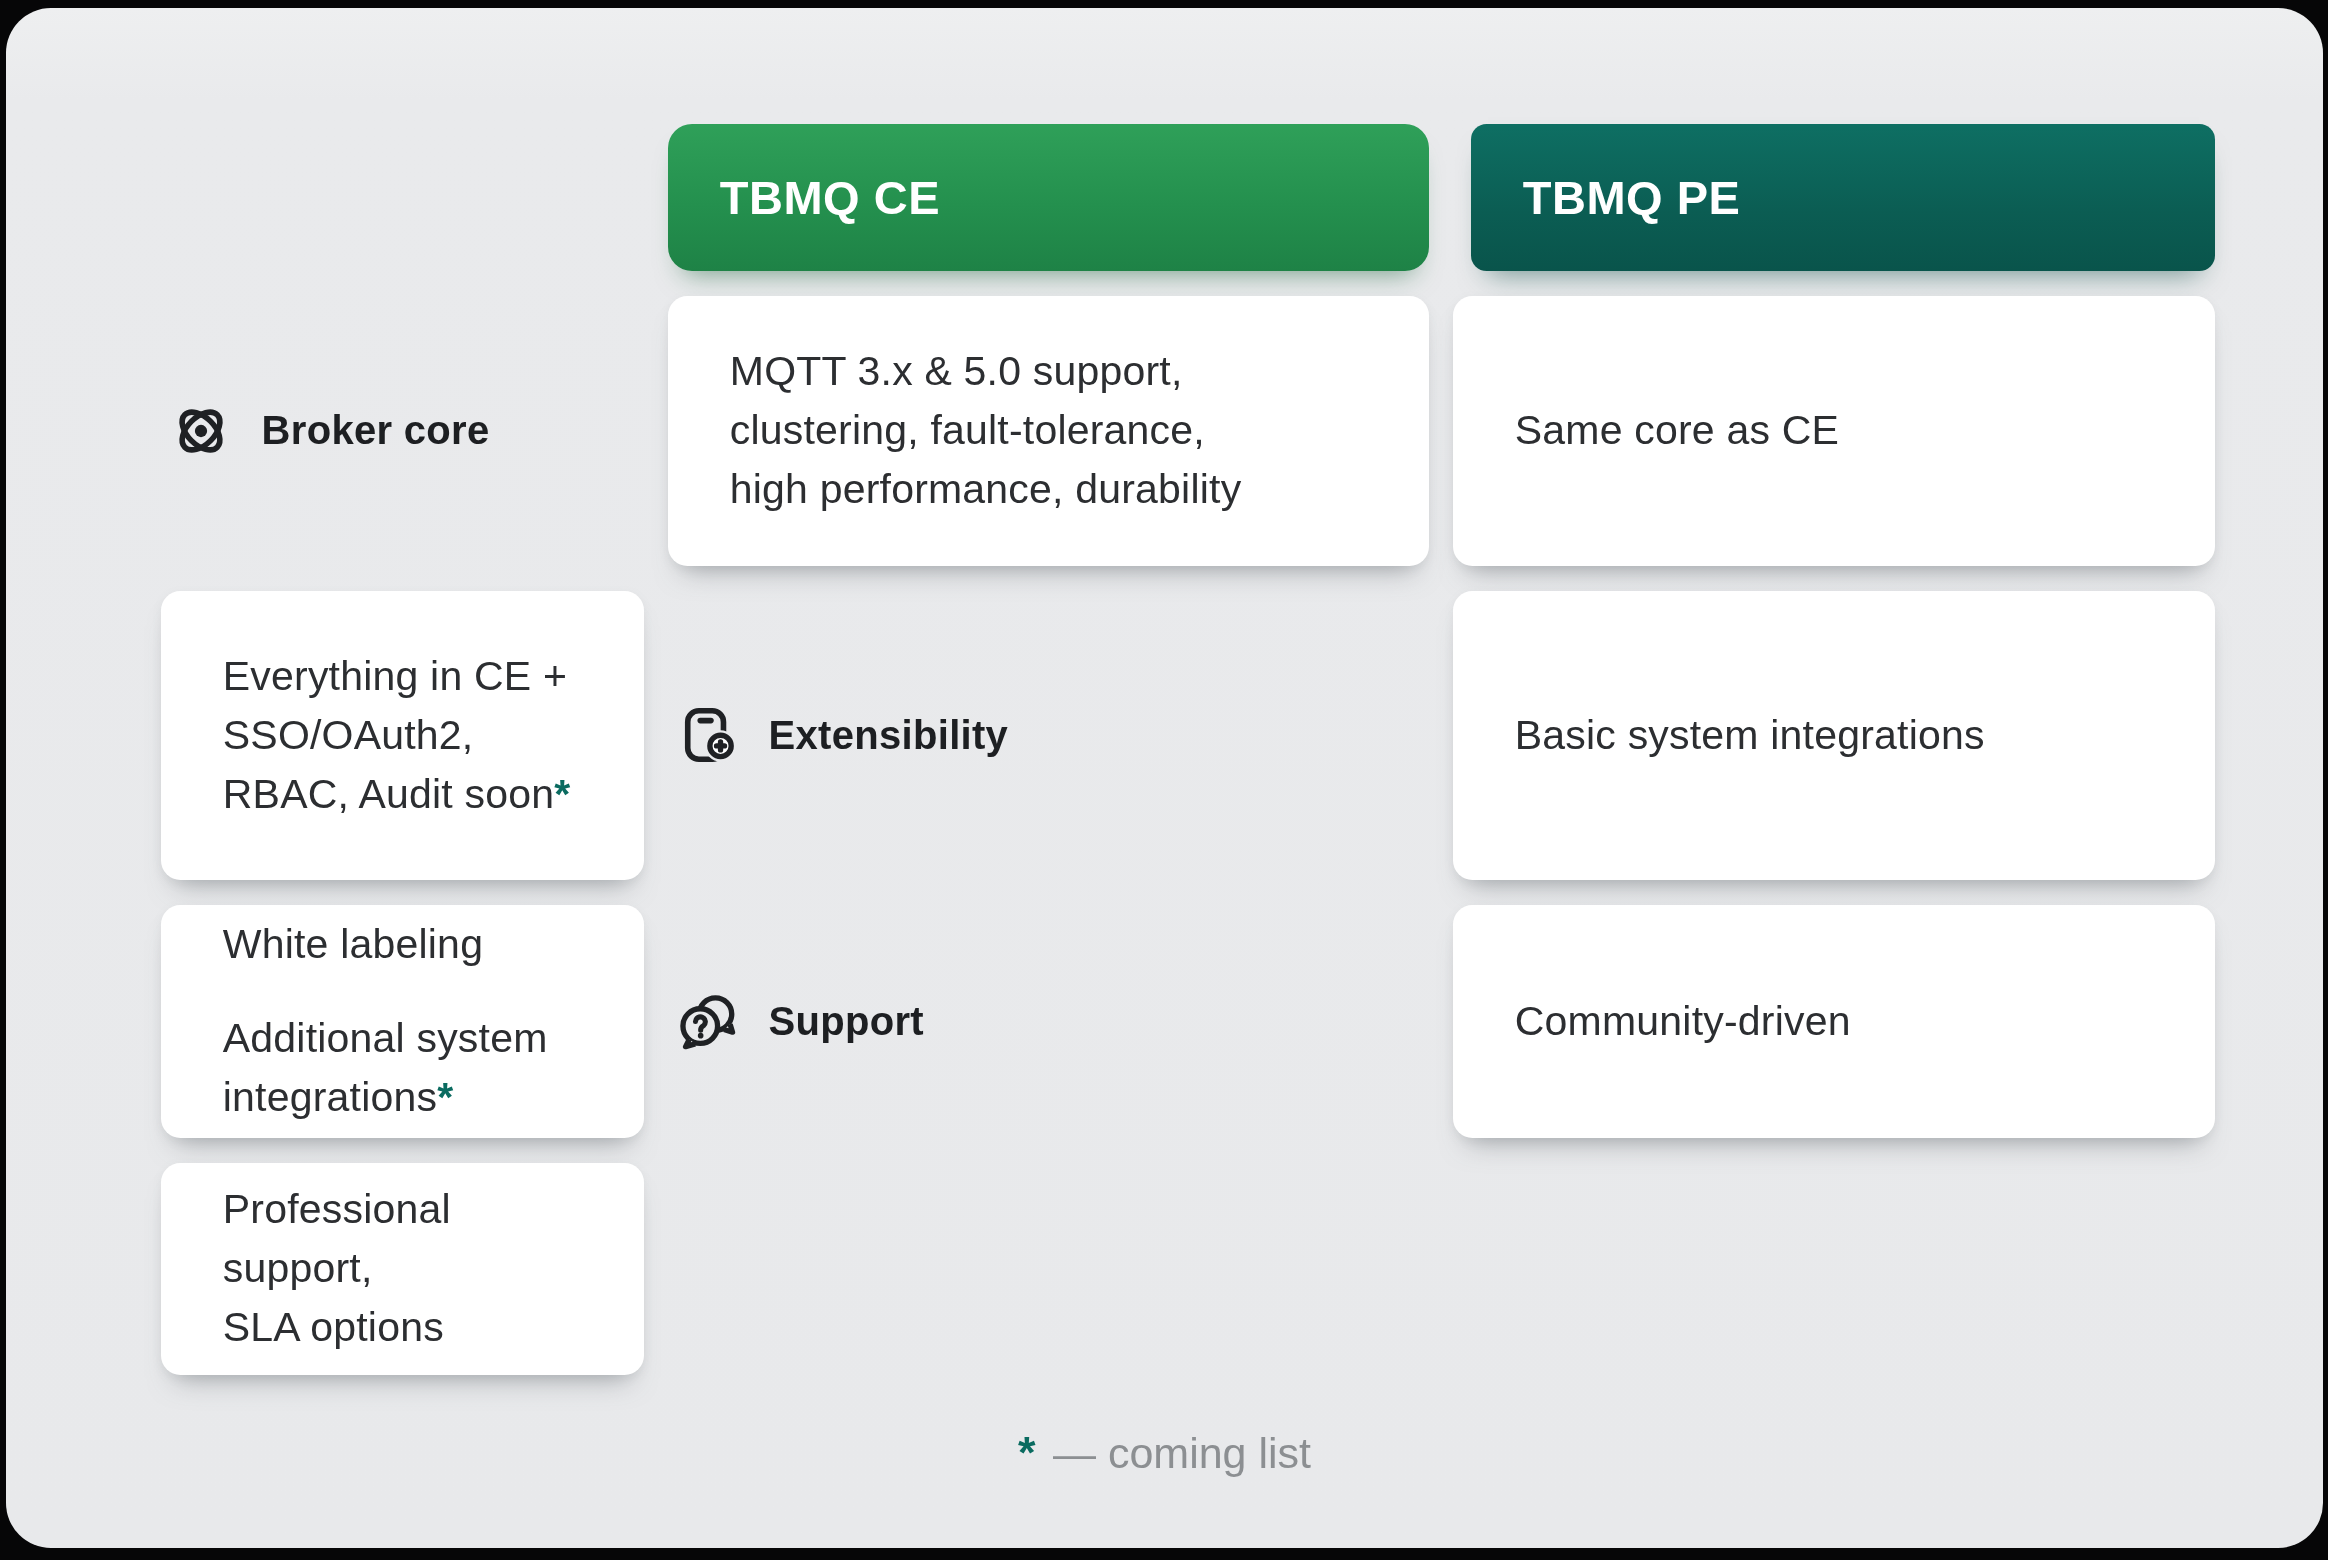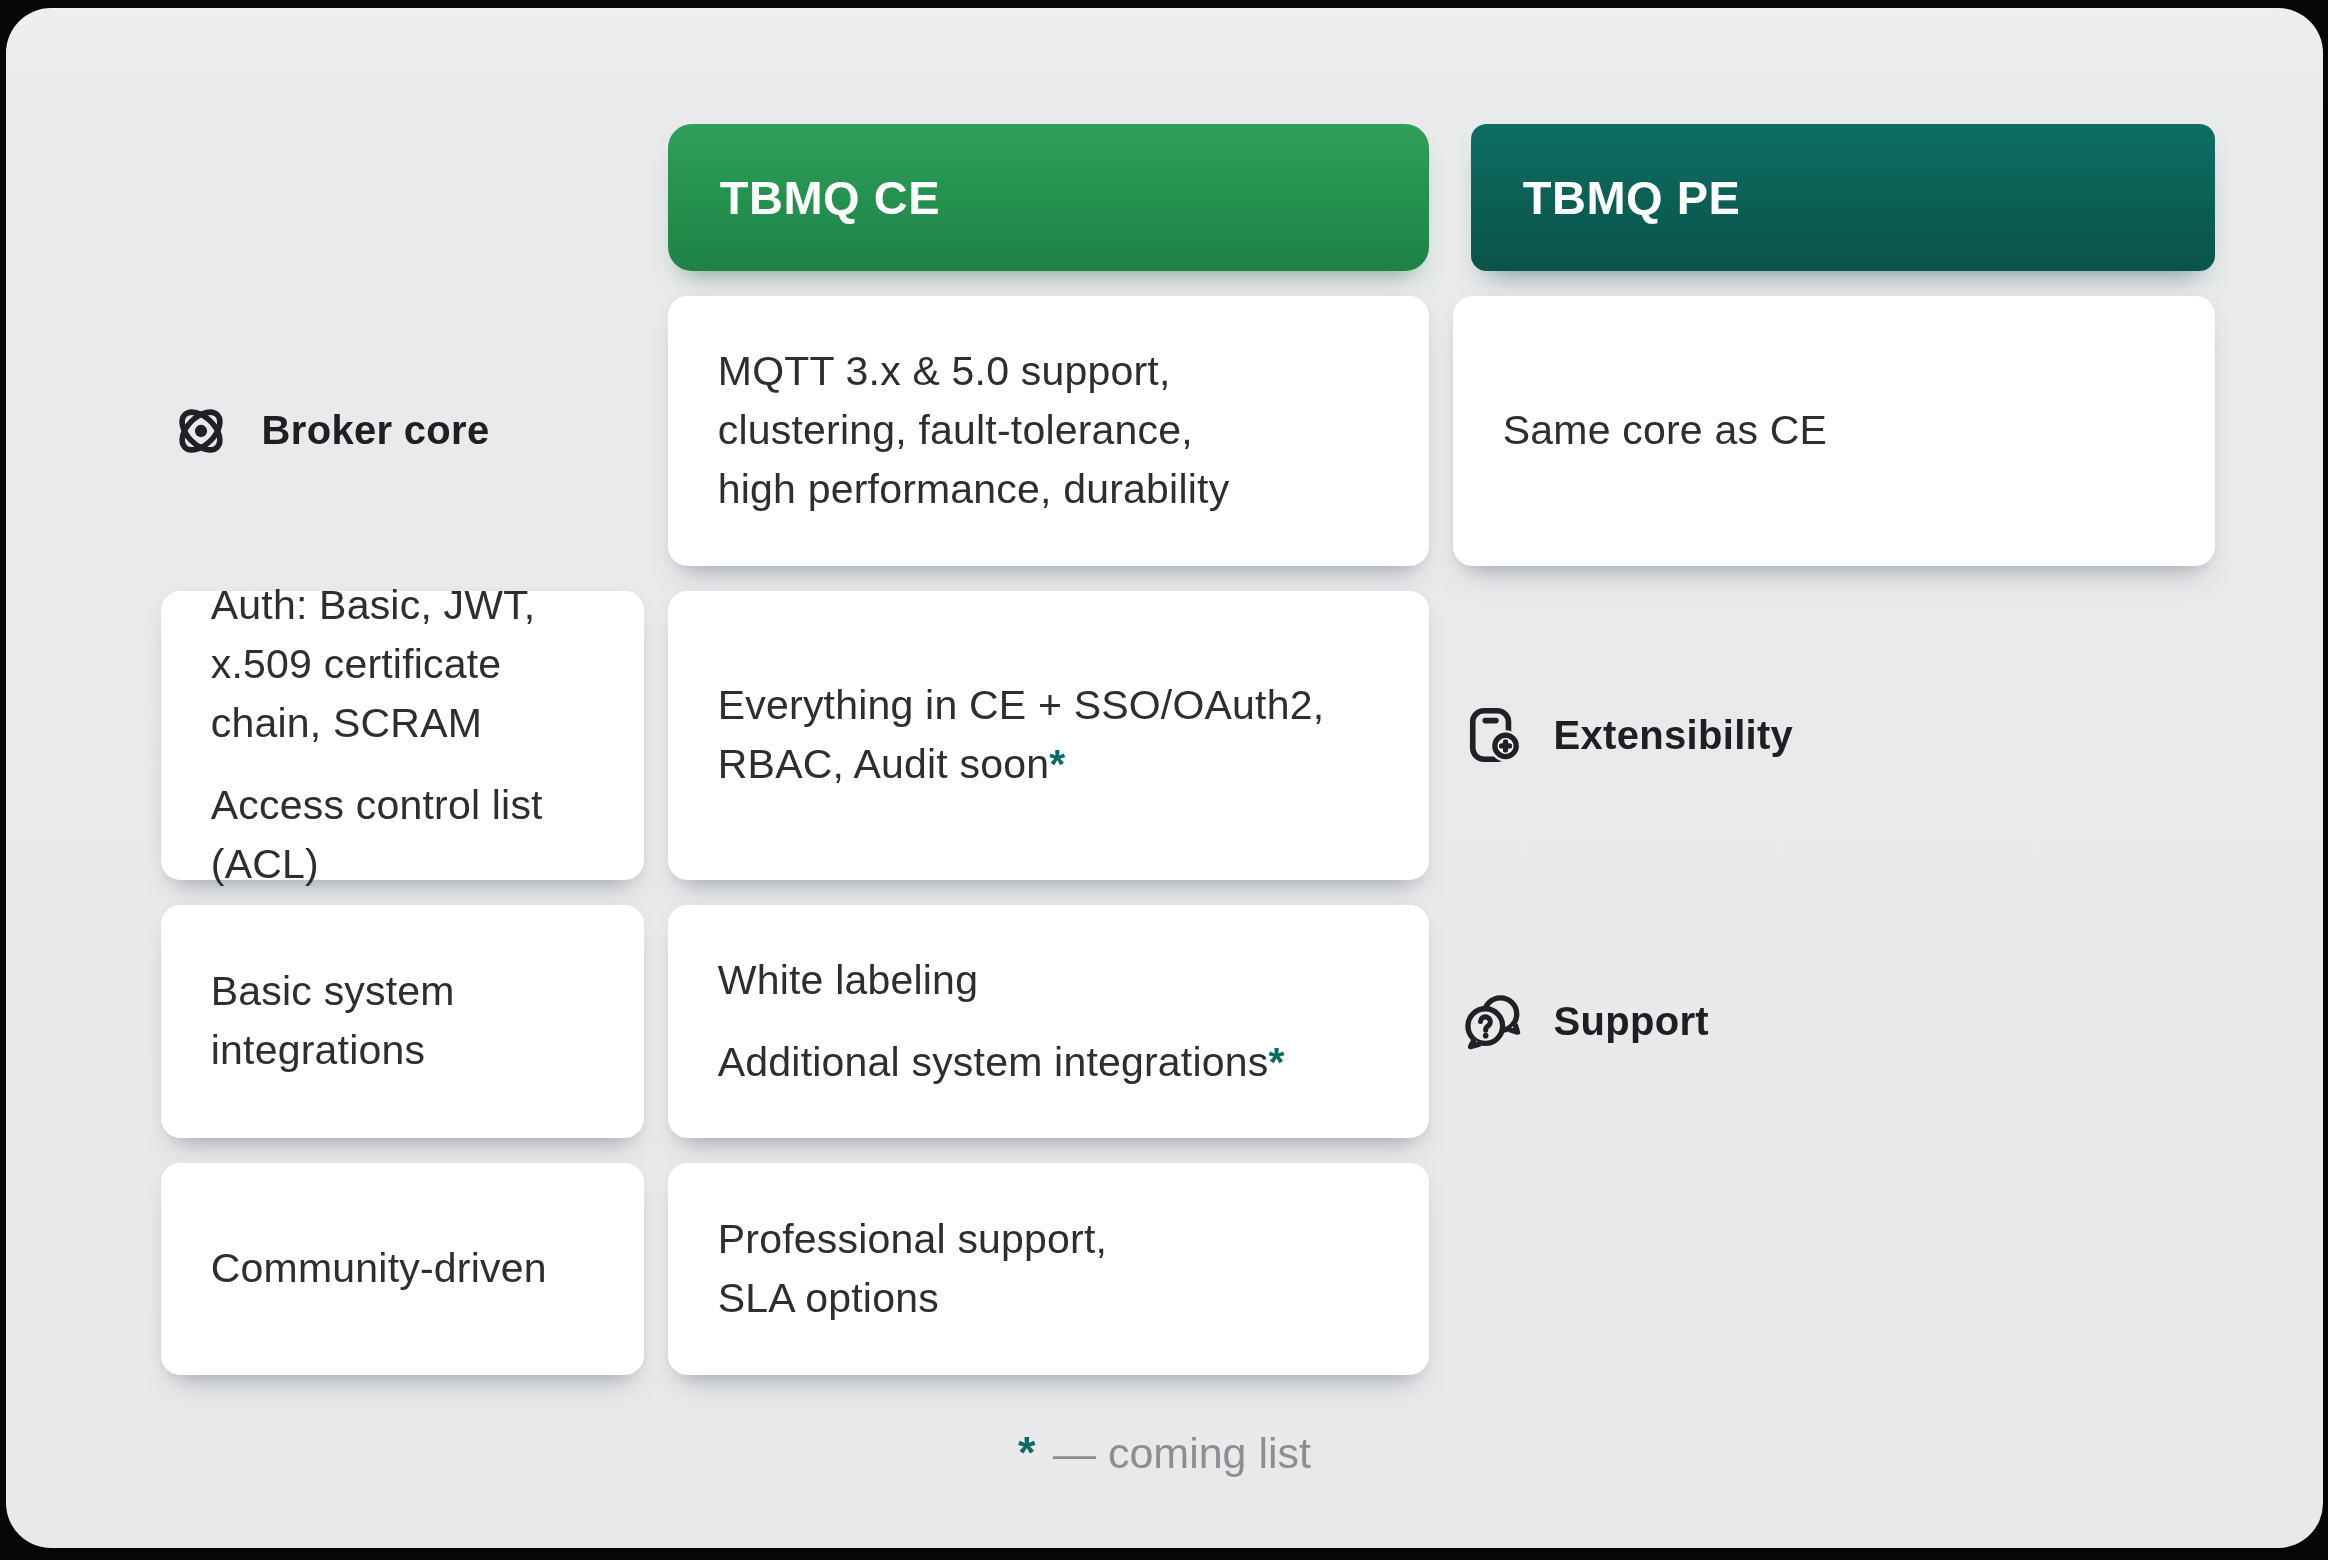--- a/index.html
+++ b/index.html
@@ -56,21 +56,21 @@
     background: #FFFFFF;
     border-radius: 19.4px;
     box-shadow: 0 19.4px 27px -15.5px rgba(100, 106, 112, 0.50),
                 0 3.9px 9.7px rgba(120, 126, 132, 0.10);
     display: flex; flex-direction: column; justify-content: center;
     padding: 19.4px 44px 19.4px 50px;
     box-sizing: border-box;
     color: #2C2E31;
     font-size: 41px; line-height: 59px; letter-spacing: 0.2px;
   }
-  .para { margin: 0; white-space: pre-line; }
+  .para { margin: 12px; white-space: pre-line; }
   .para + .para { margin-top: 23px; }
   .maxw-broker { max-width: 519px; }
   .maxw-secce  { max-width: 679px; }
   .maxw-secpe  { max-width: 670px; }
 
   .star { color: #0A6B60; font-weight: 700; }
 
   .footnote {
     position: absolute; left: 0; right: 0; top: 1415px;
     text-align: center;
@@ -107,24 +107,20 @@
         </span>
         <span>Broker core</span>
       </div>
       <div class="card">
         <p class="para maxw-broker">MQTT 3.x &amp; 5.0 support, clustering, fault-tolerance, high performance, durability</p>
       </div>
       <div class="card">
         <p class="para">Same core as CE</p>
       </div>
 
-      <div class="card">
-        <p class="para maxw-secce">Auth: Basic, JWT, x.509 certificate chain, SCRAM</p>
-        <p class="para">Access control list (ACL)</p>
-      </div>
       <div class="card">
         <p class="para maxw-secpe"><span>Everything in CE + SSO/OAuth2, RBAC, Audit soon</span><span class="star">*</span></p>
       </div>
 
       <div class="row-label">
         <span class="row-icon">
           <svg viewBox="0 0 24 24" aria-hidden="true">
             <rect x="4.4" y="2.9" width="13.4" height="18.2" rx="4.2" fill="none" stroke="currentColor" stroke-width="2.1"></rect>
             <line x1="9.1" y1="6.6" x2="13.1" y2="6.6" stroke="currentColor" stroke-width="2.1" stroke-linecap="round"></line>
             <circle cx="16.7" cy="16.1" r="5.9" fill="#E9EAEC"></circle>

